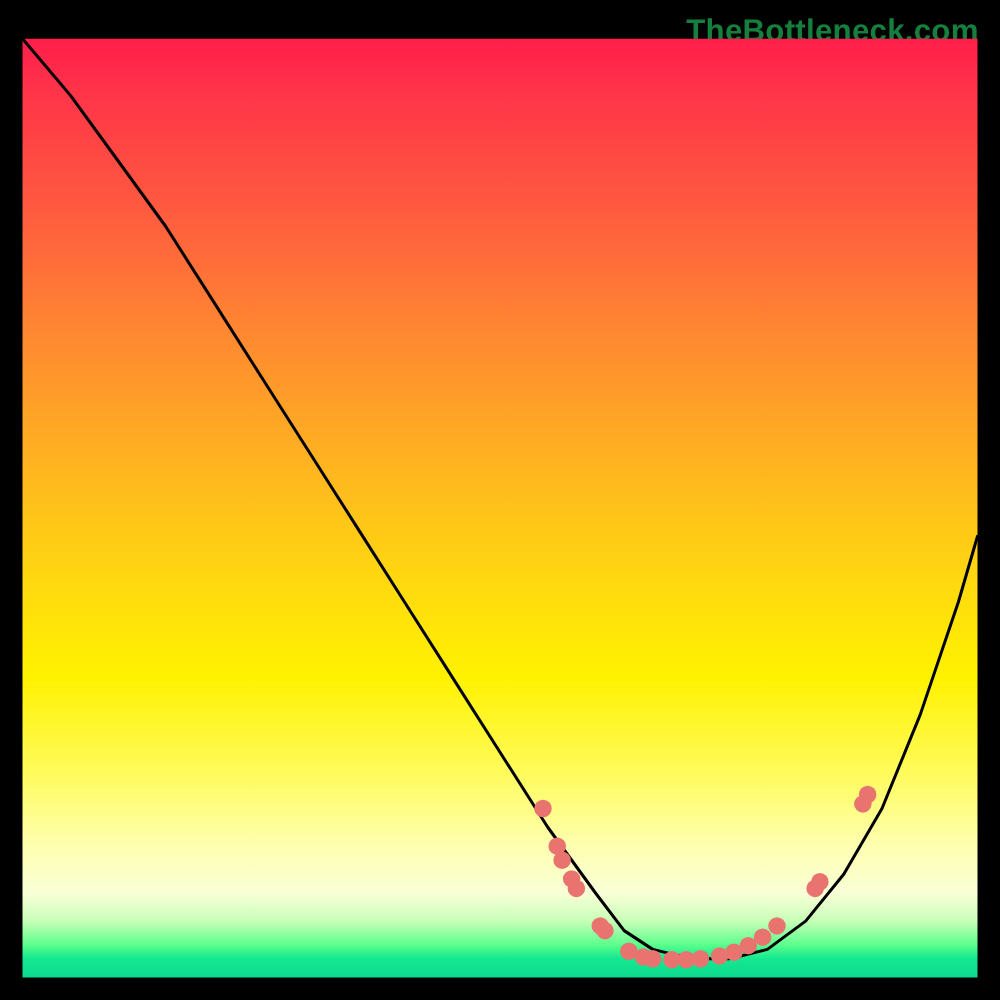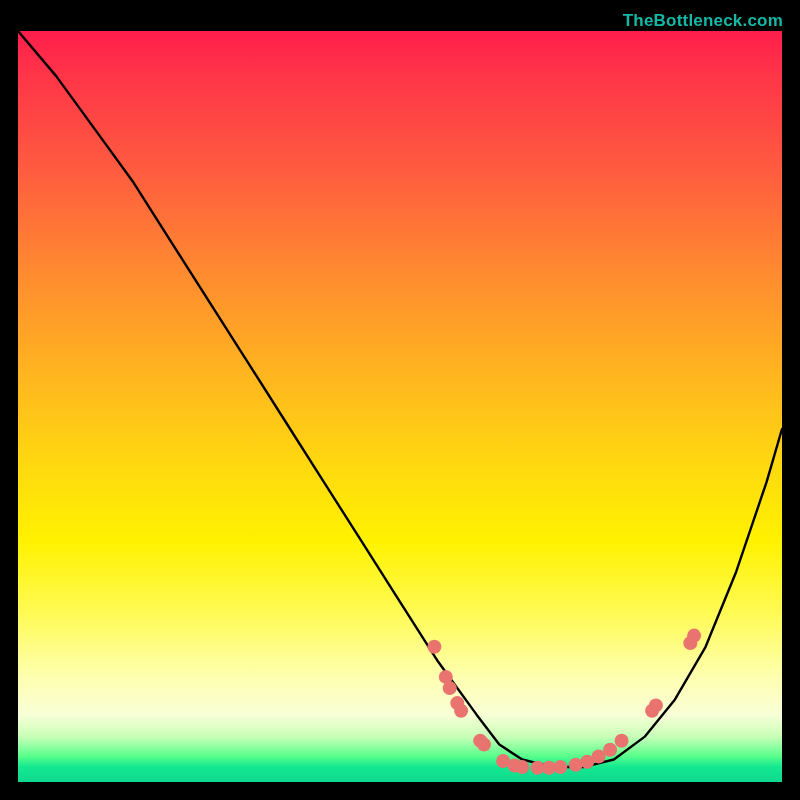--- a/index.html
+++ b/index.html
@@ -41,22 +41,22 @@
       #c7ffb8 94%,
       #5cff8c 96.5%,
       #14e890 98%,
       #0dd98f 100%
     );
   }
   .watermark {
     position: absolute;
     top: -2px;
     right: 4px;
-    color: #14b8a6;
-    font-size: 17px;
+    color: #15803d;
+    font-size: 25px;
     font-weight: 600;
     letter-spacing: 0.2px;
     white-space: nowrap;
   }
   svg.curve {
     position: absolute;
     left: 0;
     top: 0;
     width: 764px;
     height: 751px;

